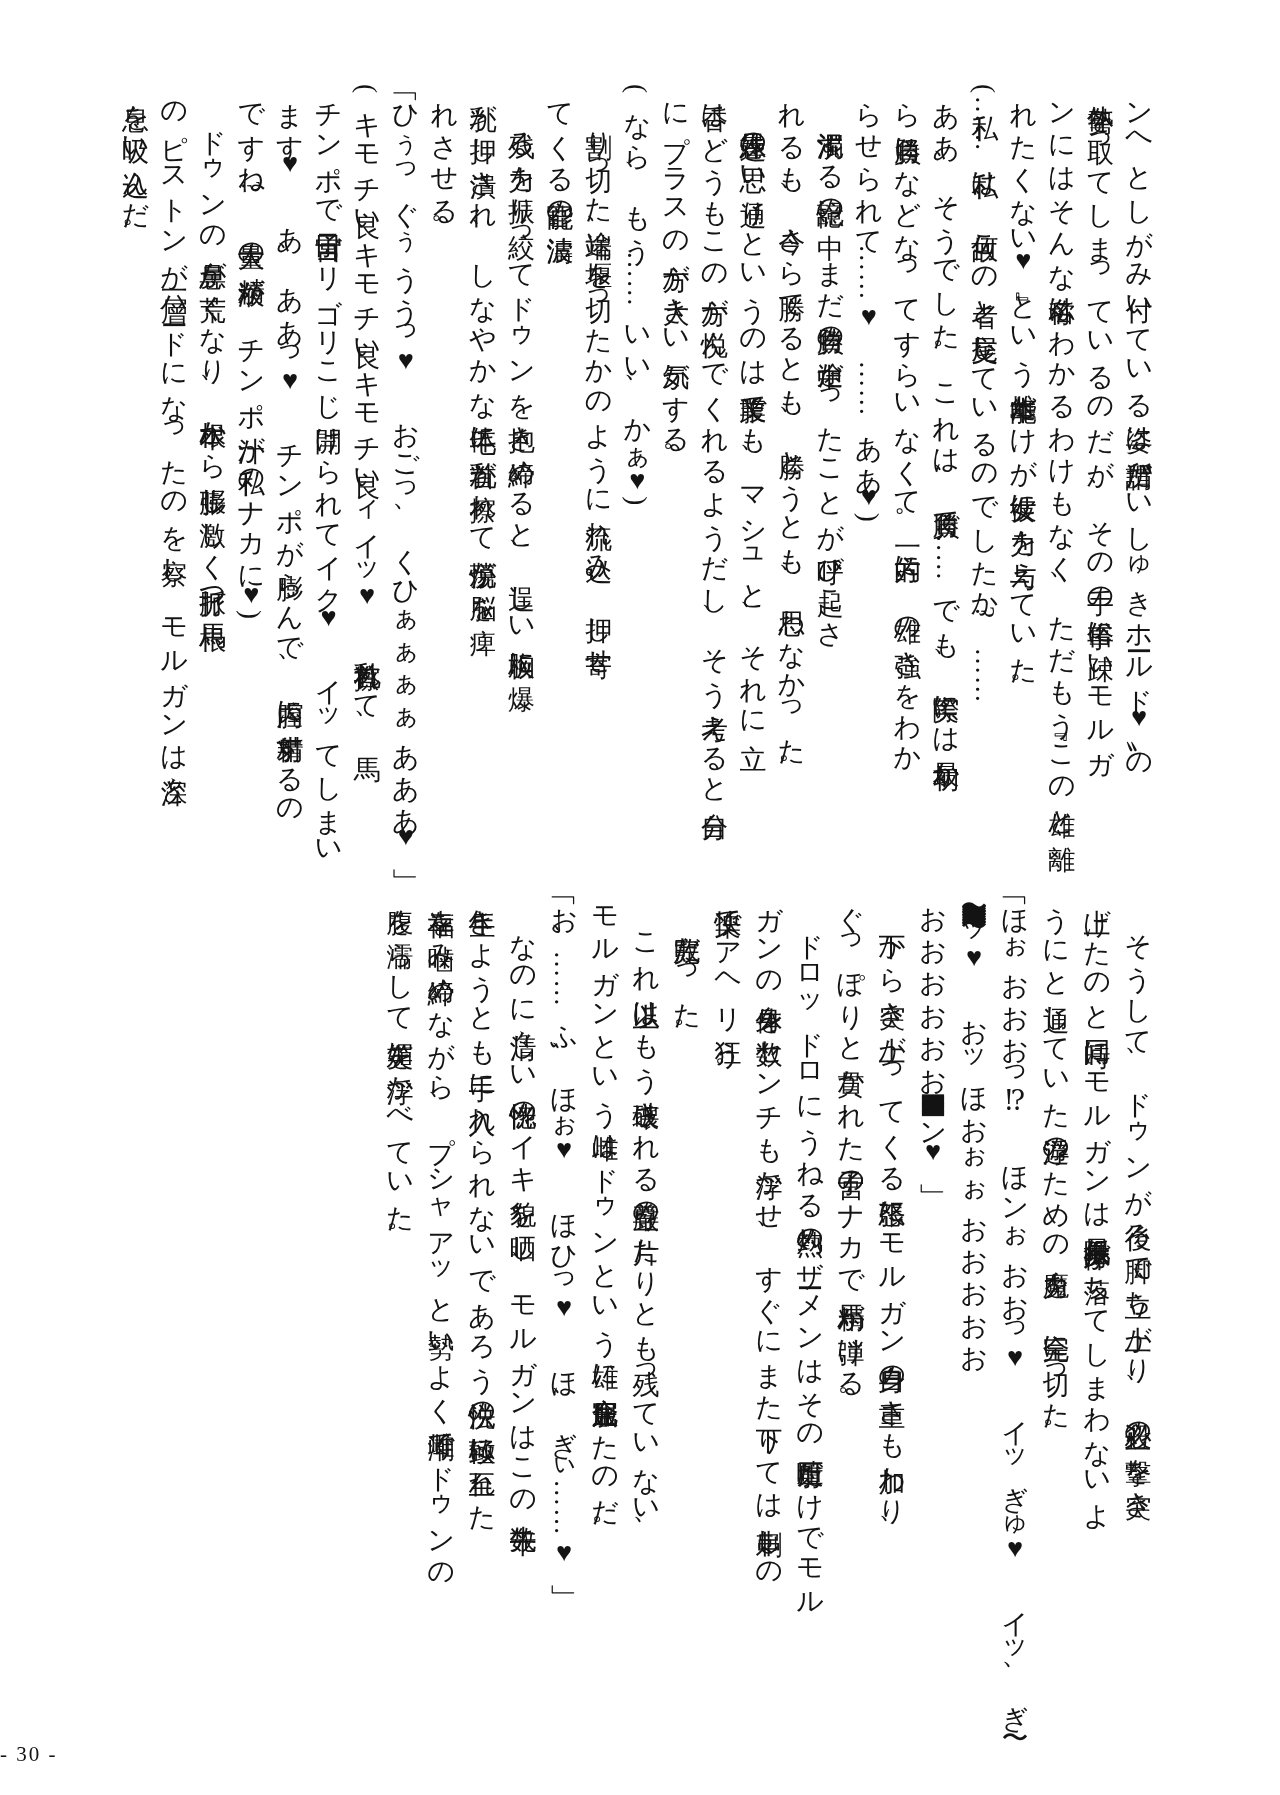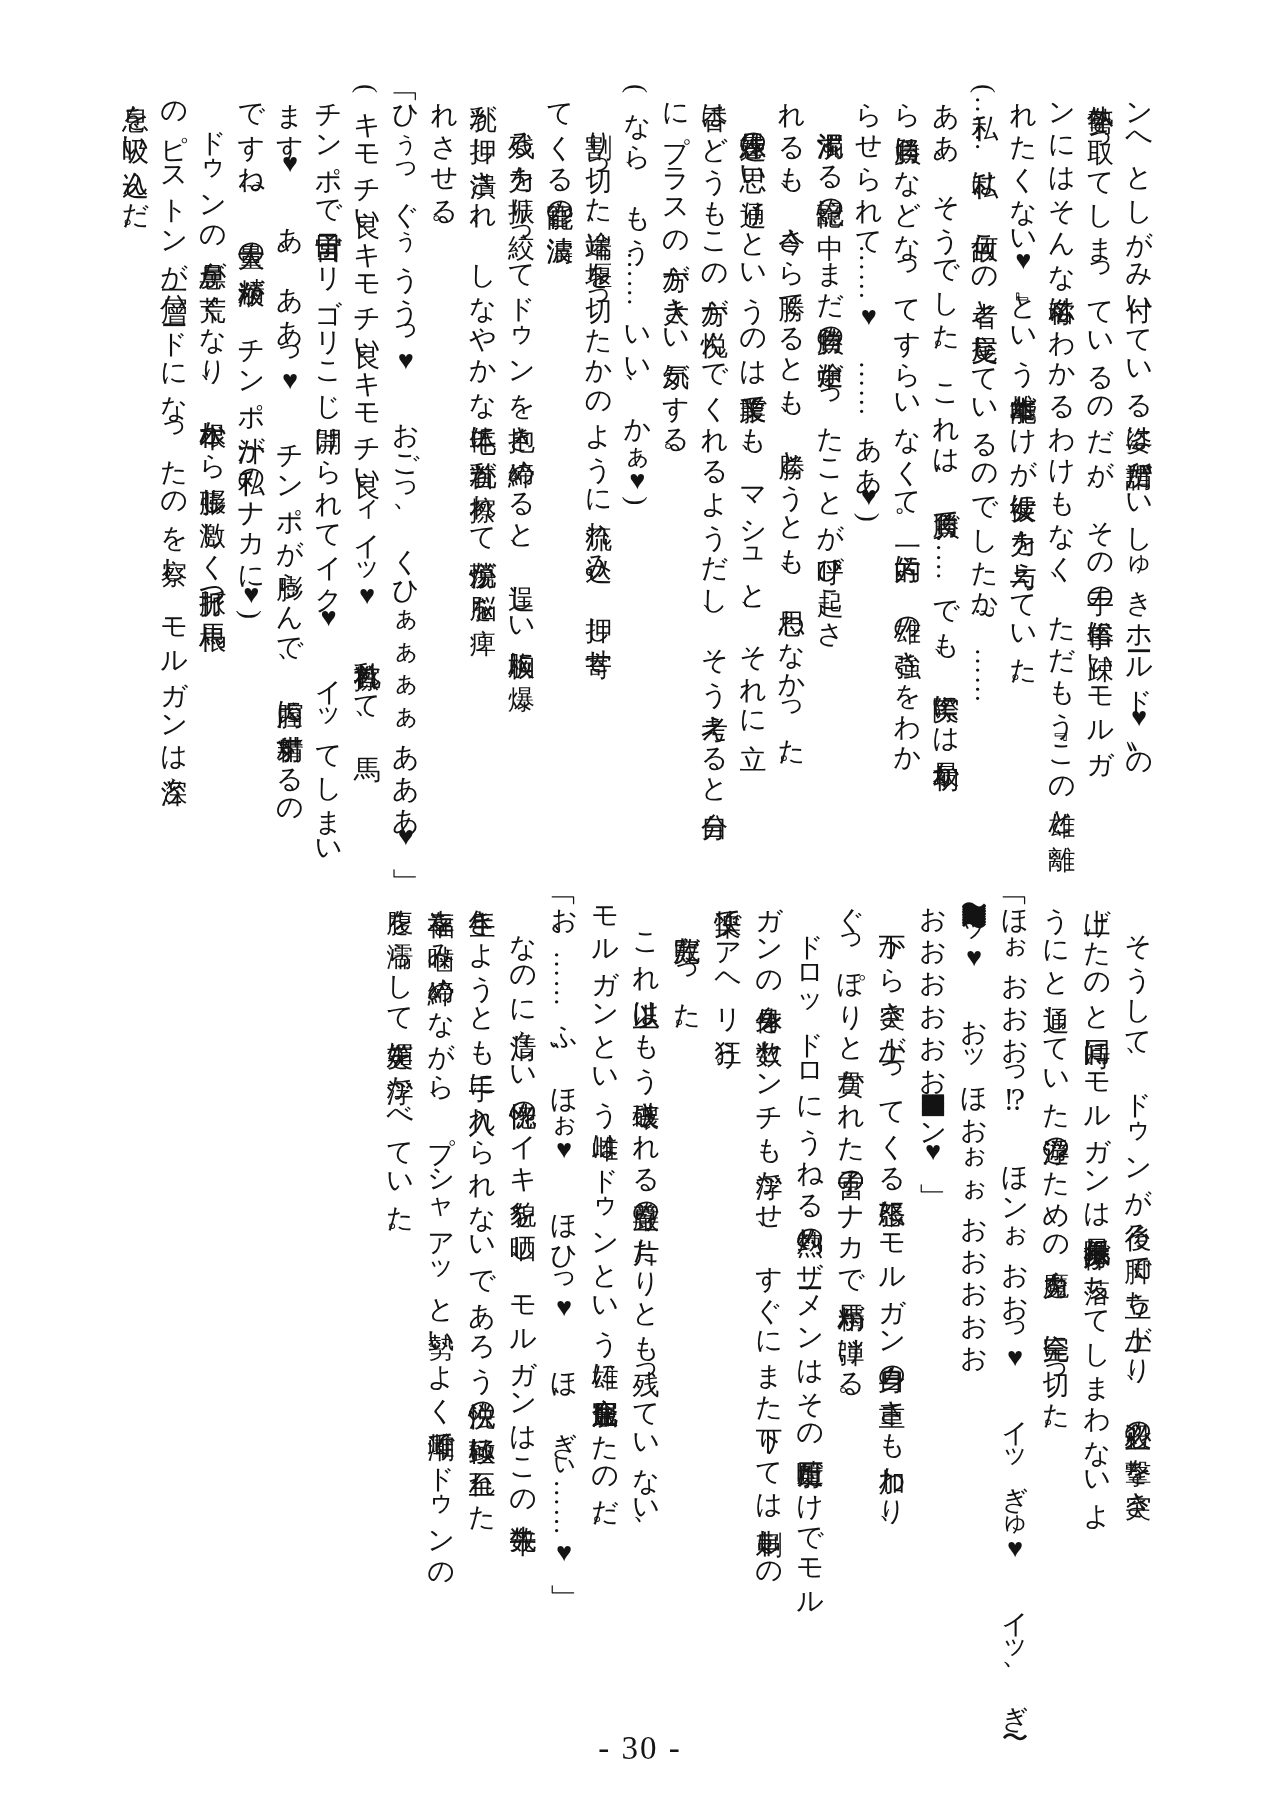--- a/index.html
+++ b/index.html
@@ -37,22 +37,21 @@
     height: 801px;
     font-size: 27px;
     letter-spacing: 1.6px;
     line-height: 41px;
   }
   .page-number {
     position: absolute;
     left: 0;
     right: 0;
     bottom: 28px;
-    text-align: center;
-    font-size: 33px;
+    font-size: 21px;
     letter-spacing: 2px;
     color: #141414;
   }
 </style>
 </head>
 <body>
 
 <div class="page">
   <section class="vblock block-top">
       <div class="vcol">ンへとしがみ付いている姿は所謂〝だいしゅきホールド♥〟の</div>

